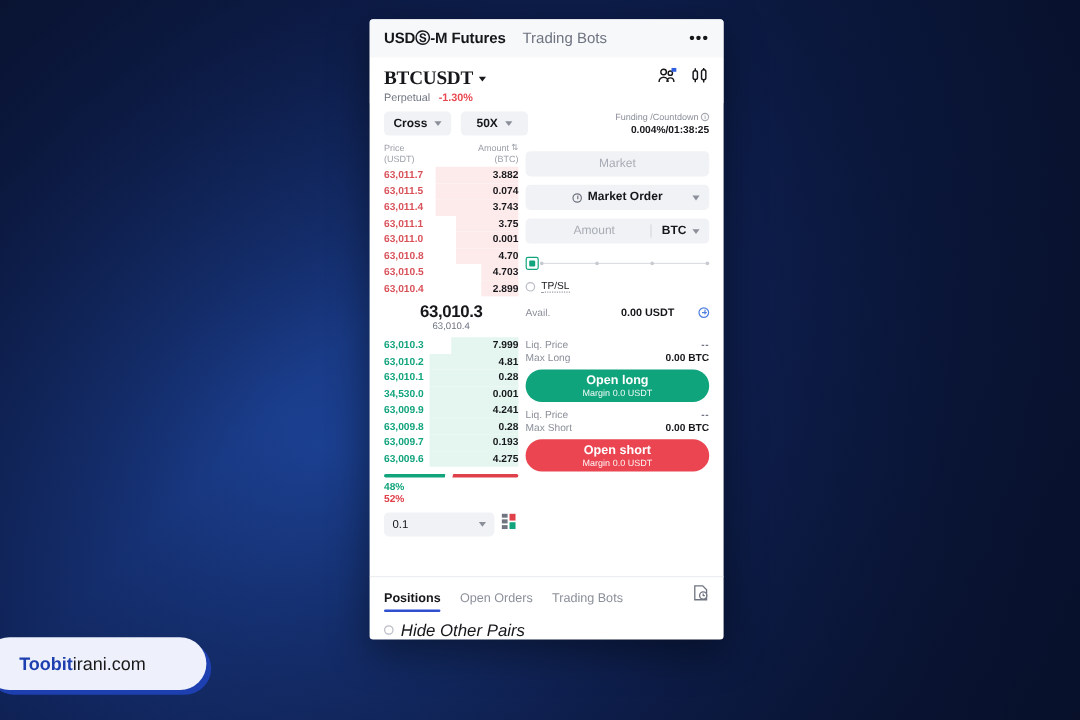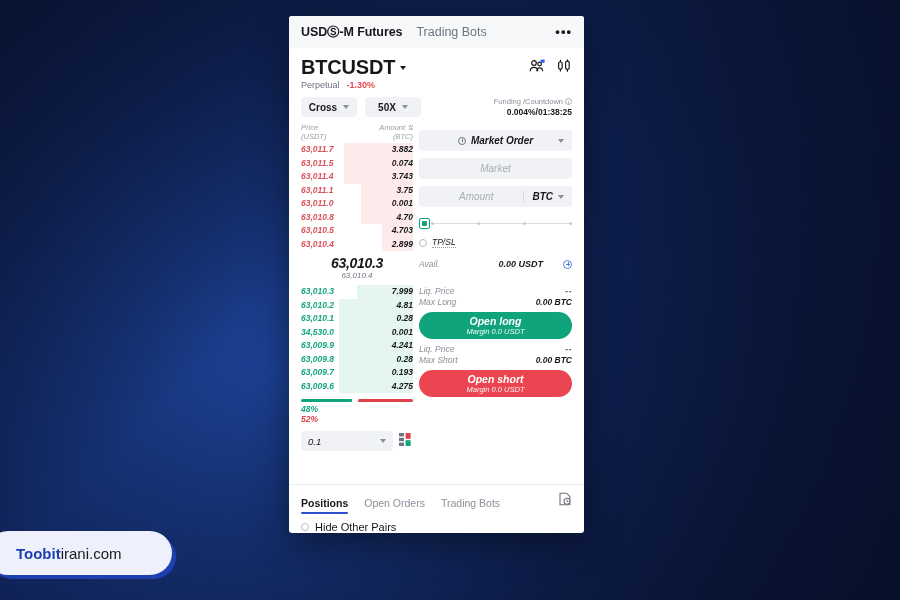--- a/index.html
+++ b/index.html
@@ -16,21 +16,21 @@
       radial-gradient(circle at 30% 62%, #1c4295 0%, #153071 26%, #0f2256 48%, #0b1940 72%, #081330 100%);
   }
   #bg::after {
     content: ""; position: absolute; inset: 0;
     background: linear-gradient(135deg, rgba(8,16,42,0.75) 0%, rgba(8,16,42,0) 38%, rgba(6,12,32,0.55) 100%);
   }
 
   
   #card {
     position: absolute;
-    left: 289px; top: 16px;
+    left: 308px; top: 16px;
     width: 295px; height: 517px;
     background: #ffffff;
     border-radius: 3px;
     overflow: hidden;
     box-shadow: 0 10px 34px rgba(0,0,0,.42);
     display: flex; flex-direction: column;
   }
 
   
   .topnav {
@@ -40,21 +40,21 @@
     padding: 0 12px;
     gap: 14px;
   }
   .nav-main { font-size: 12.5px; font-weight: bold; color: #16171a; letter-spacing: -.1px; }
   .nav-sec  { font-size: 12.5px; color: #6f7480; }
   .nav-dots { margin-left: auto; font-size: 13px; color: #16171a; letter-spacing: 1px; font-weight: bold; line-height: 8px; }
 
   
   .symwrap { padding: 8px 12px 0 12px; background:#fff; }
   .symrow { display: flex; align-items: center; }
-  .sym { font-size: 20px; font-weight: bold; color: #16171a; letter-spacing: -.2px; }
+  .sym { font-size: 16px; font-weight: bold; color: #16171a; letter-spacing: -.2px; font-family: Liberation Serif, serif; }
   .caret-sm {
     display:inline-block; width:0;height:0;
     border-left:3.5px solid transparent; border-right:3.5px solid transparent;
     border-top:4.5px solid #16171a; margin-left:5px; vertical-align: middle;
   }
   .sym-icons { margin-left:auto; display:flex; align-items:center; gap:11px; }
   .subrow { display:flex; align-items:center; gap:7px; margin-top:1px; }
   .perp { font-size: 9px; color: #6f7480; }
   .chg  { font-size: 9px; color: #e8484f; font-weight: bold; }
 
@@ -73,21 +73,21 @@
   }
   .funding { margin-left:auto; text-align:right; }
   .fund-lbl { font-size:7.5px; color:#8b8f99; display:flex; align-items:center; justify-content:flex-end; gap:2px;}
   .fund-val { font-size:8.5px; color:#16171a; font-weight:bold; margin-top:1px; }
   .info-circ {
     display:inline-block; width:7px;height:7px;border:1px solid #a8acb5;border-radius:50%;
     font-size:5px; line-height:6px; text-align:center; color:#a8acb5; font-weight:bold;
   }
 
   
-  .body { display:flex; flex:1 1 auto; padding: 6px 0 0 0; min-height:0;font-style:italic; }
+  .body { display:flex; flex:1 1 auto; padding: 6px 0 0 0; min-height:0; }
   .col-left { width: 124px; flex: 0 0 124px; padding-left: 12px; }
   .col-right { flex:1 1 auto; padding: 0 12px 0 6px; }
 
   
   .ob-head { display:flex; font-size:7.5px; color:#9a9ea7; line-height:9px; }
   .ob-head .c1 { flex:1; }
   .ob-head .c2 { text-align:right; }
   .ob-row {
     display:flex; font-size:8.5px; line-height:13.5px; height:13.5px;
     position:relative; align-items:center;
@@ -196,21 +196,21 @@
     border-top:1px solid #eceef1;
     display:flex; align-items:flex-end; padding: 0 12px; height:30px; flex:0 0 30px;
   }
   .btab { font-size:10.5px; color:#8b8f99; padding-bottom:5px; margin-right:16px; position:relative;}
   .btab.active { color:#16171a; font-weight:bold; }
   .btab.active::after {
     content:""; position:absolute; left:0; right:0; bottom:0; height:2px; background:#2f4fd0; border-radius:1px;
   }
   .btabs .histicon { margin-left:auto; padding-bottom:4px; }
   .hidepairs { display:flex; align-items:center; gap:6px; padding: 7px 12px 0 12px; }
-  .hp-lbl { font-size:11px; color:#16171a; }
+  .hp-lbl { font-size:14px; color:#16171a;font-style:italic; }
 
   
   #wm {
     position:absolute; left:-14px; bottom:25px;
     height:44px; min-width:186px;
     background:#eef1fb; border-radius:22px;
     display:flex; align-items:center; padding: 0 22px 0 30px;
     box-shadow: 4px 4px 0 0 #1d3fb0;
   }
   .wm-t { font-size:15px; color:#1a1a1a; }
@@ -405,32 +405,32 @@
             <rect x="6.6" y="0" width="5" height="5.8" fill="#e0404a"></rect>
             <rect x="6.6" y="7.2" width="5" height="5.8" fill="#12a47d"></rect>
           </svg>
         </span>
       </div>
     </div>
 
     <div class="col-right">
 
 
+      <div class="field ph">
+        <span>Market</span>
+      </div>
+
       <div class="field dark">
         <span class="mo-inner">
           <i class="clock"></i>
           <span>Market Order</span>
         </span>
         <span class="trail">
           <i class="caret-gray"></i>
         </span>
-      </div>
-
-      <div class="field ph">
-        <span>Market</span>
       </div>
 
       <div class="field amtfield">
         <span class="amt-ph">Amount</span>
         <span class="amt-div"></span>
         <span class="amt-cur">
           <span>BTC</span>
           <i class="caret-gray"></i>
         </span>
       </div>

